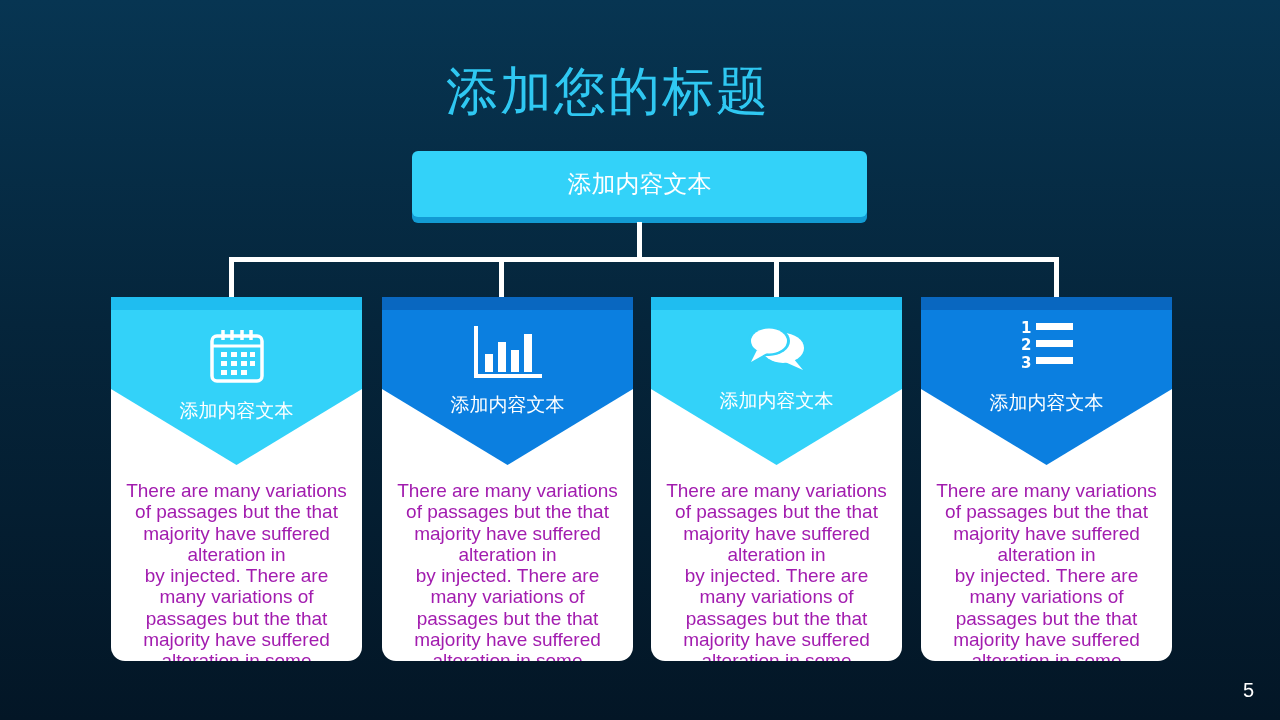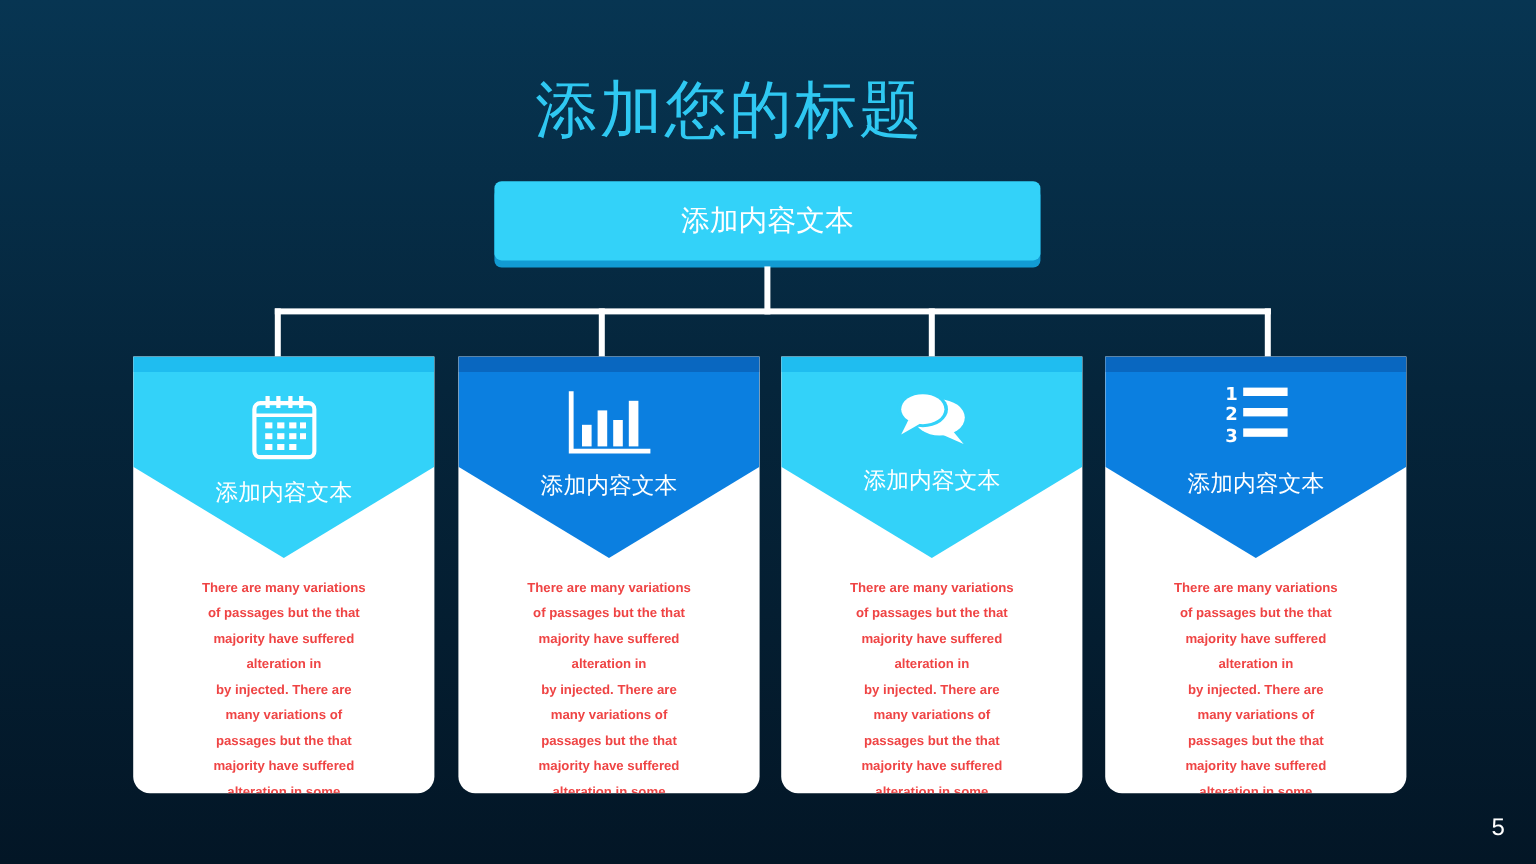--- a/index.html
+++ b/index.html
@@ -85,26 +85,25 @@
       text-align: center;
       color: #ffffff;
       font-size: 19px;
     }
     .card-body {
       position: absolute;
       left: 10px;
       right: 10px;
       top: 183px;
       text-align: center;
-      color: #ef4444;
+      color: #a21caf;
       font-family: "Liberation Sans", sans-serif;
-      font-size: 11px;
+      font-size: 19px;
       line-height: 21.3px;
       white-space: pre-line;
-      font-weight: bold;
     }
     .page-number {
       position: absolute;
       right: 26px;
       bottom: 18px;
       color: #ffffff;
       font-family: "Liberation Sans", sans-serif;
       font-size: 20px;
     }
   </style>

